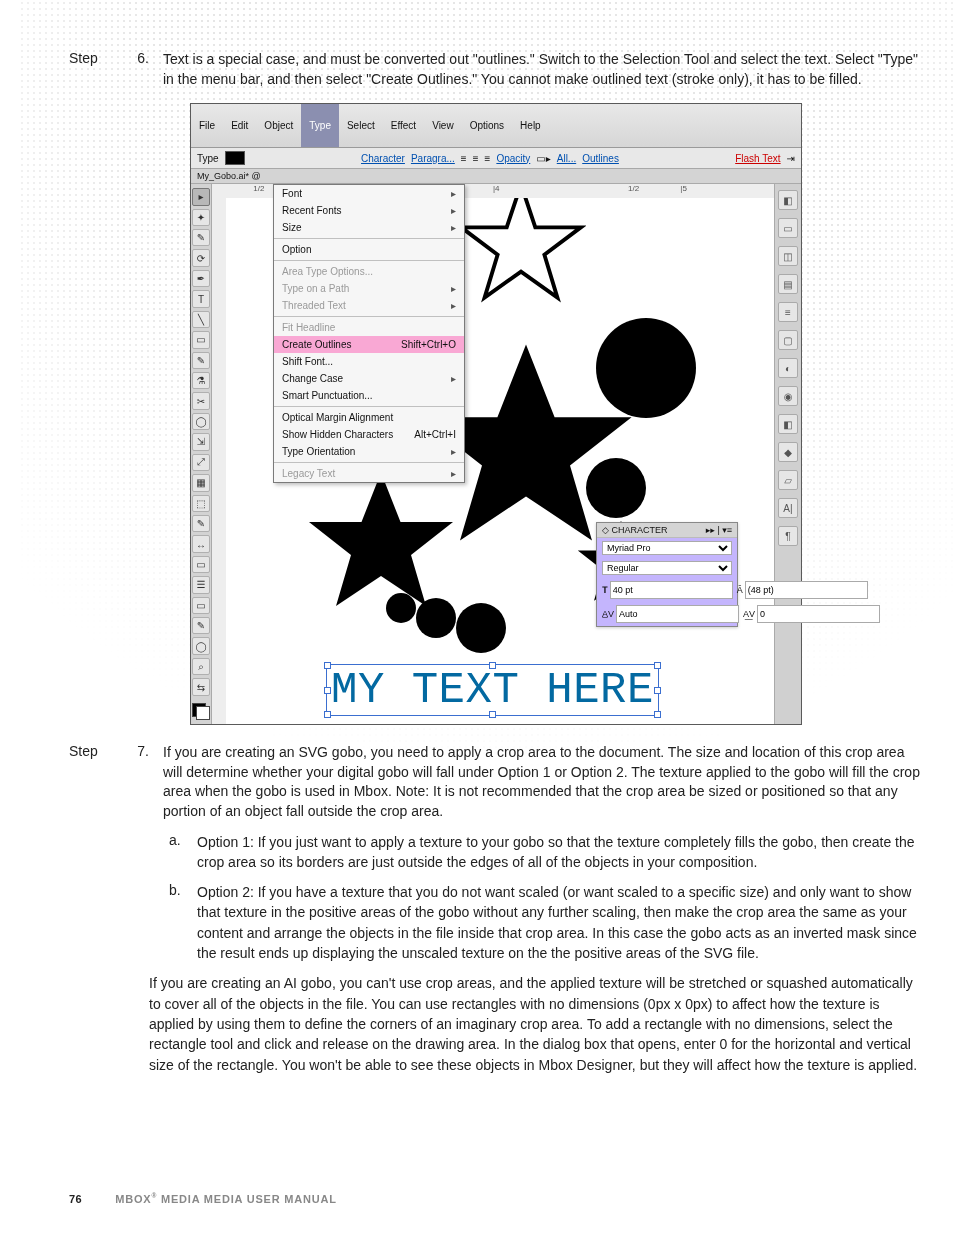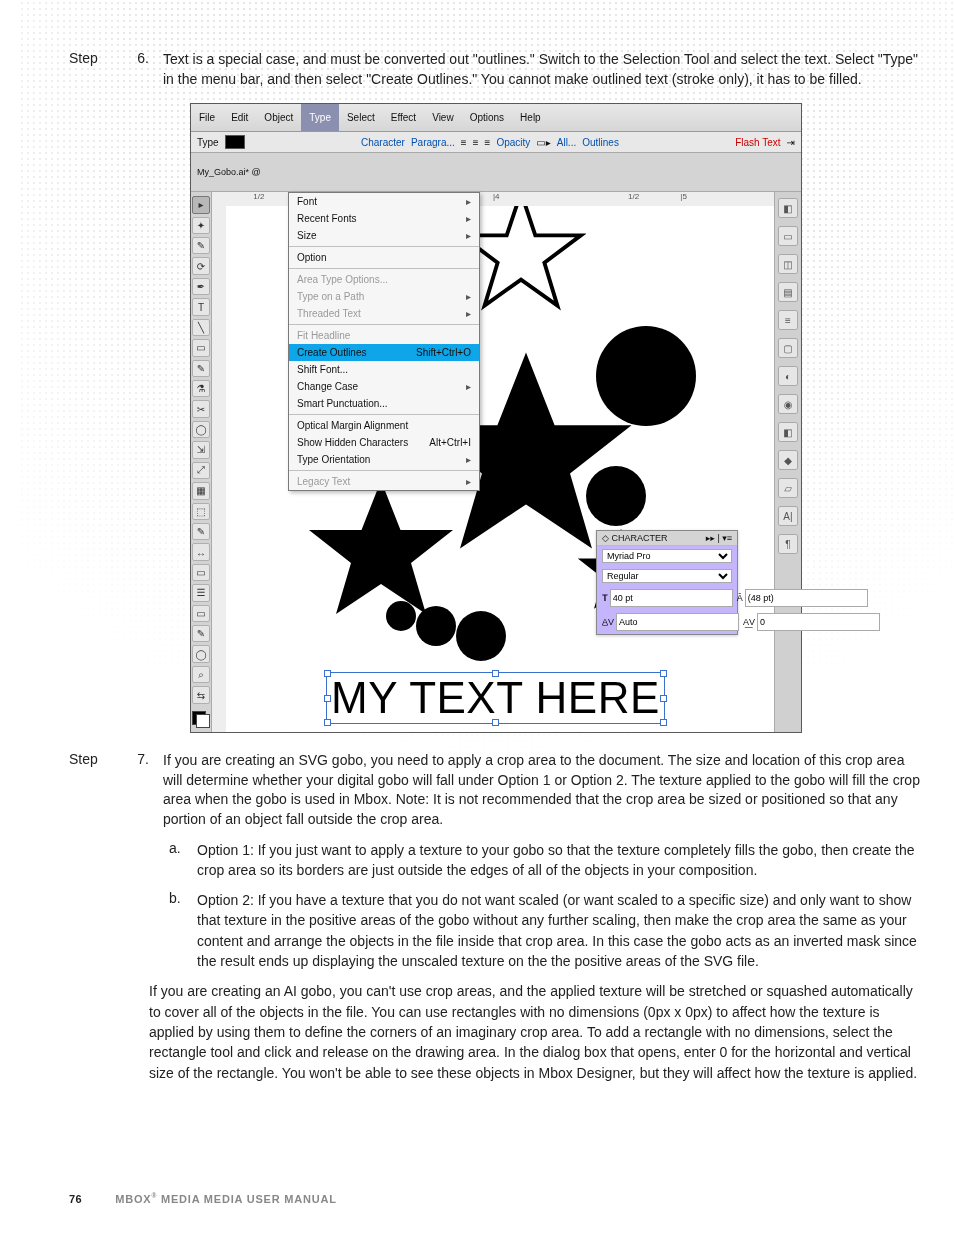--- a/index.html
+++ b/index.html
@@ -16,59 +16,59 @@
   .step-label { width:40px; flex:none; }
   .step-num { width:30px; flex:none; text-align:right; padding-right:4px; }
   .step-body { flex:1; line-height:1.4; }
   .options { margin:8px 0 10px 100px; }
   .option-row { display:flex; gap:10px; margin-bottom:10px; }
   .option-letter { width:18px; flex:none; }
   .option-body { flex:1; line-height:1.45; }
   .afteropts { margin:0 0 0 80px; line-height:1.45; }
   .screenshot { width:610px; margin:14px auto 18px auto; background:#d0d0d0; border:1px solid #5a5a5a; font-family:Tahoma,Verdana,sans-serif; font-size:10px; color:#111; }
   .menubar { background:linear-gradient(#e8e8e8,#d6d6d6); display:flex; gap:0; border-bottom:1px solid #9a9a9a; }
-  .menubar span { padding:8px 8px; }
+  .menubar span { padding:16px 8px; }
   .menubar span.sel { background:#8b8fb0; color:#fff; }
   .optionsbar { display:flex; align-items:center; gap:6px; padding:3px 6px; background:#e8e8e8; border-bottom:1px solid #a8a8a8; }
   .optionsbar .fill { flex:1; }
-  .lnk { color:#0050b0; }
+  .lnk { color:#0050b0; text-decoration:underline; }
   .swatch { width:18px; height:12px; border:1px solid #555; background:#000; display:inline-block; }
-  .docbar { background:#d4d4d4; padding:14px 6px; border-bottom:1px solid #aaa; font-size:9px; }
+  .docbar { background:#d4d4d4; padding:2px 6px; border-bottom:1px solid #aaa; font-size:9px; }
   .work { display:flex; }
   .toolbox { width:20px; background:#d3d3d3; border-right:1px solid #aaa; display:flex; flex-direction:column; align-items:center; padding:4px 0; gap:3px; }
   .toolbox .ti { width:16px; height:16px; display:flex; align-items:center; justify-content:center; font-size:10px; color:#333; background:#e6e6e6; border:1px solid #b0b0b0; border-radius:2px; }
   .toolbox .ti.sel { background:#b8b8b8; border-color:#777; }
   .toolbox .swpair { position:relative; width:18px; height:18px; margin-top:4px; }
   .toolbox .swpair .a{position:absolute;left:0;top:0;width:12px;height:12px;background:#000;border:1px solid #444;}
   .toolbox .swpair .b{position:absolute;right:0;bottom:0;width:12px;height:12px;background:#fff;border:1px solid #444;}
   .canvaswrap { flex:1; position:relative; }
   .ruler-h { height:14px; background:#eee; border-bottom:1px solid #aaa; font-size:8px; color:#555; display:flex; }
   .ruler-v { position:absolute; left:0; top:14px; bottom:0; width:14px; background:#eee; border-right:1px solid #aaa; }
   .canvas { position:absolute; left:14px; right:0; top:14px; bottom:0; background:#fff; overflow:hidden; }
   .canvasinner { position:relative; width:100%; height:100%; }
-  .dropdown { position:absolute; left:76px; top:0; width:190px; background:#f6f6f6; border:1px solid #7a7a7a; box-shadow:2px 2px 4px rgba(0,0,0,.25); z-index:5; font-size:10px; }
+  .dropdown { position:absolute; left:61px; top:0; width:190px; background:#f6f6f6; border:1px solid #7a7a7a; box-shadow:2px 2px 4px rgba(0,0,0,.25); z-index:5; font-size:10px; }
   .dd-item { display:flex; justify-content:space-between; padding:3px 8px; }
   .dd-item.arrow::after { content:"▸"; color:#555; }
-  .dd-item.sel { background:#0ea5e9; }
+  .dd-item.sel { background:#f9a8d4; }
   .dd-item.dim { color:#9a9a9a; }
   .dd-sep { height:1px; background:#c0c0c0; margin:2px 0; }
   .rightpanels { width:26px; background:#d0d0d0; border-left:1px solid #aaa; display:flex; flex-direction:column; align-items:center; padding:6px 0; gap:8px; }
   .rightpanels .pi { width:18px; height:18px; background:#e6e6e6; border:1px solid #aaa; border-radius:2px; display:flex;align-items:center;justify-content:center;font-size:10px;color:#555; }
   .charpanel { position:absolute; right:36px; top:338px; width:140px; background:#c4b5fd; border:1px solid #888; box-shadow:0 1px 3px rgba(0,0,0,.2); font-size:9px; z-index:6; }
   .charpanel .hdr { background:#d4d4d4; padding:2px 5px; border-bottom:1px solid #bbb; display:flex; justify-content:space-between; }
   .charpanel .row { display:flex; gap:4px; padding:3px 5px; align-items:center; }
   .charpanel select, .charpanel input { font-size:9px; height:14px; border:1px solid #aaa; background:#fff; flex:1; }
   .charpanel .half { flex:1; display:flex; align-items:center; gap:2px; }
   .circle { position:absolute; background:#000; border-radius:50%; }
   .txtbox { position:absolute; left:100px; bottom:8px; border:1px solid #3b6fd0; padding:0 4px; }
   .txtbox .handle { position:absolute; width:5px; height:5px; background:#fff; border:1px solid #3b6fd0; }
   .txtbox .h-tl{left:-3px;top:-3px}.txtbox .h-tr{right:-3px;top:-3px}.txtbox .h-bl{left:-3px;bottom:-3px}.txtbox .h-br{right:-3px;bottom:-3px}
   .txtbox .h-ml{left:-3px;top:50%;margin-top:-3px}.txtbox .h-mr{right:-3px;top:50%;margin-top:-3px}
   .txtbox .h-mt{top:-3px;left:50%;margin-left:-3px}.txtbox .h-mb{bottom:-3px;left:50%;margin-left:-3px}
-  .bigtxt { font-family:Liberation Sans, sans-serif; font-size:44px; letter-spacing:.5px; color:#000000; white-space:nowrap;text-align:center; }
+  .bigtxt { font-family:Liberation Mono, monospace; font-size:44px; letter-spacing:.5px; color:#0369a1; white-space:nowrap;text-align:center; }
   .footer { position:absolute; left:50px; bottom:30px; font-size:11px; letter-spacing:.3px; }
   .footer .pg { font-weight:bold; margin-right:30px; }
   .footer .ttl { color:#888; font-weight:bold; letter-spacing:.8px; }
   sup { font-size:.6em; }
 </style>
 </head>
 <body>
 
 <div class="page">
   <div class="bgdots"></div>

